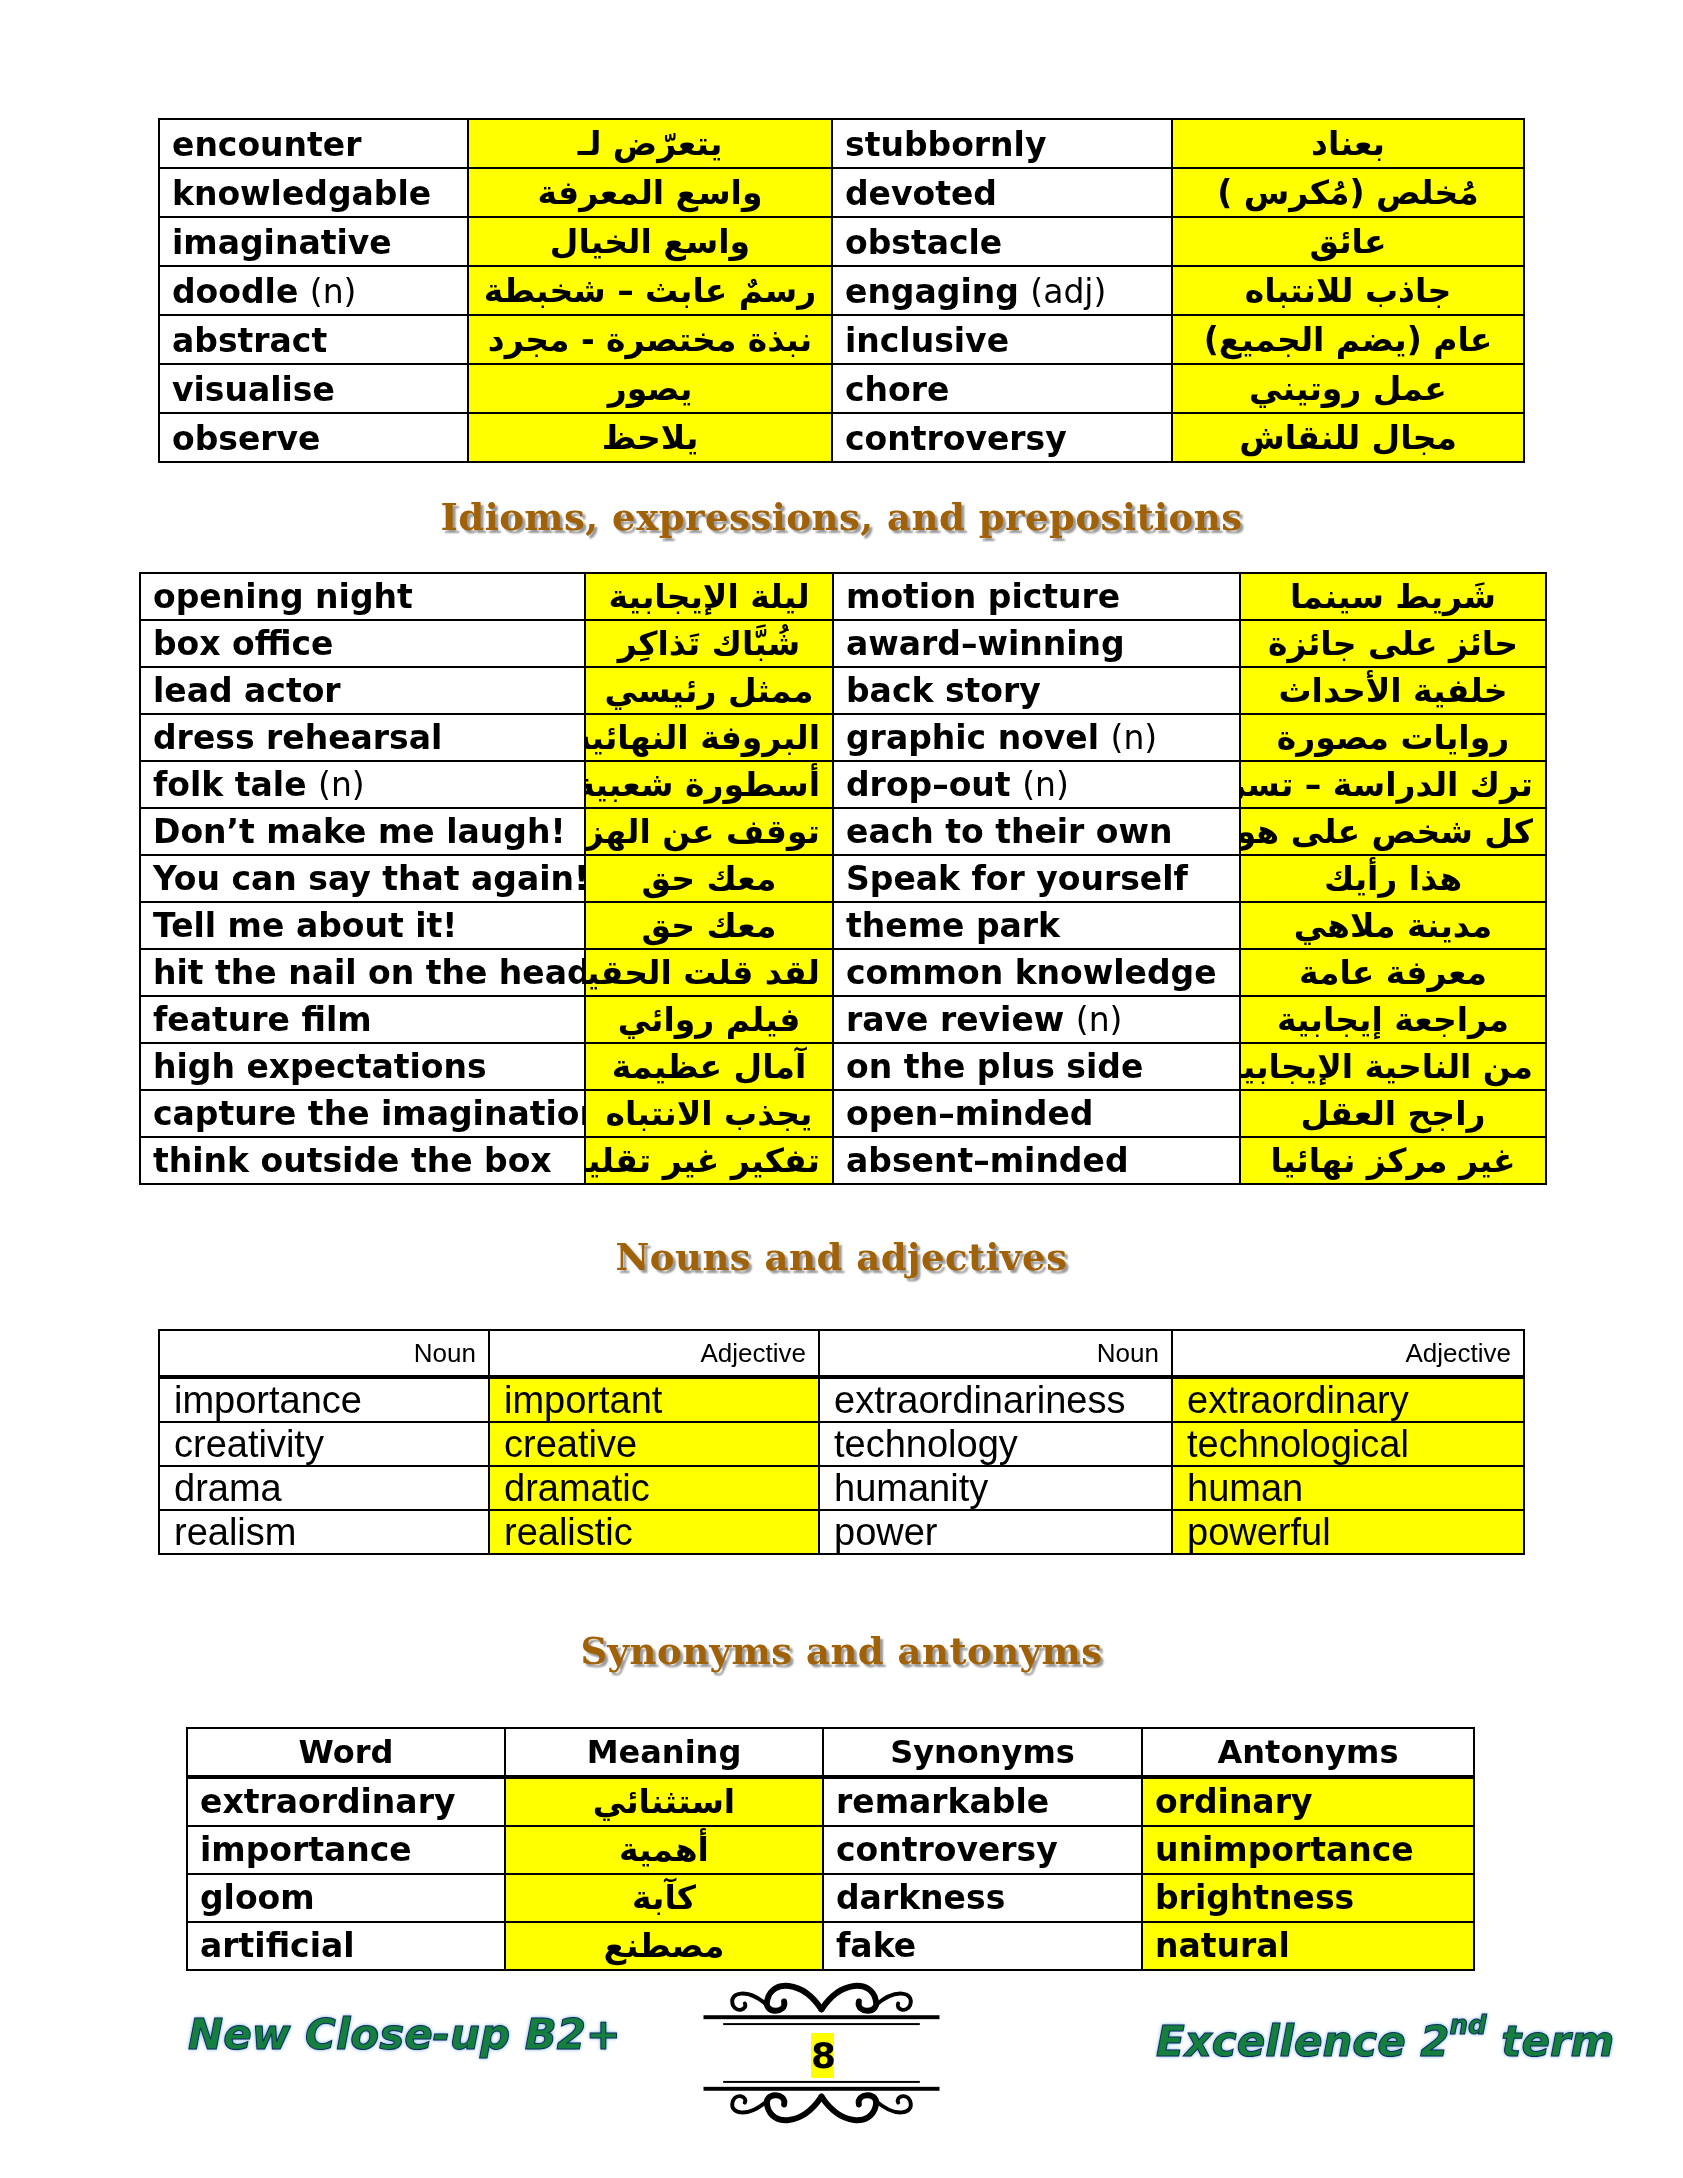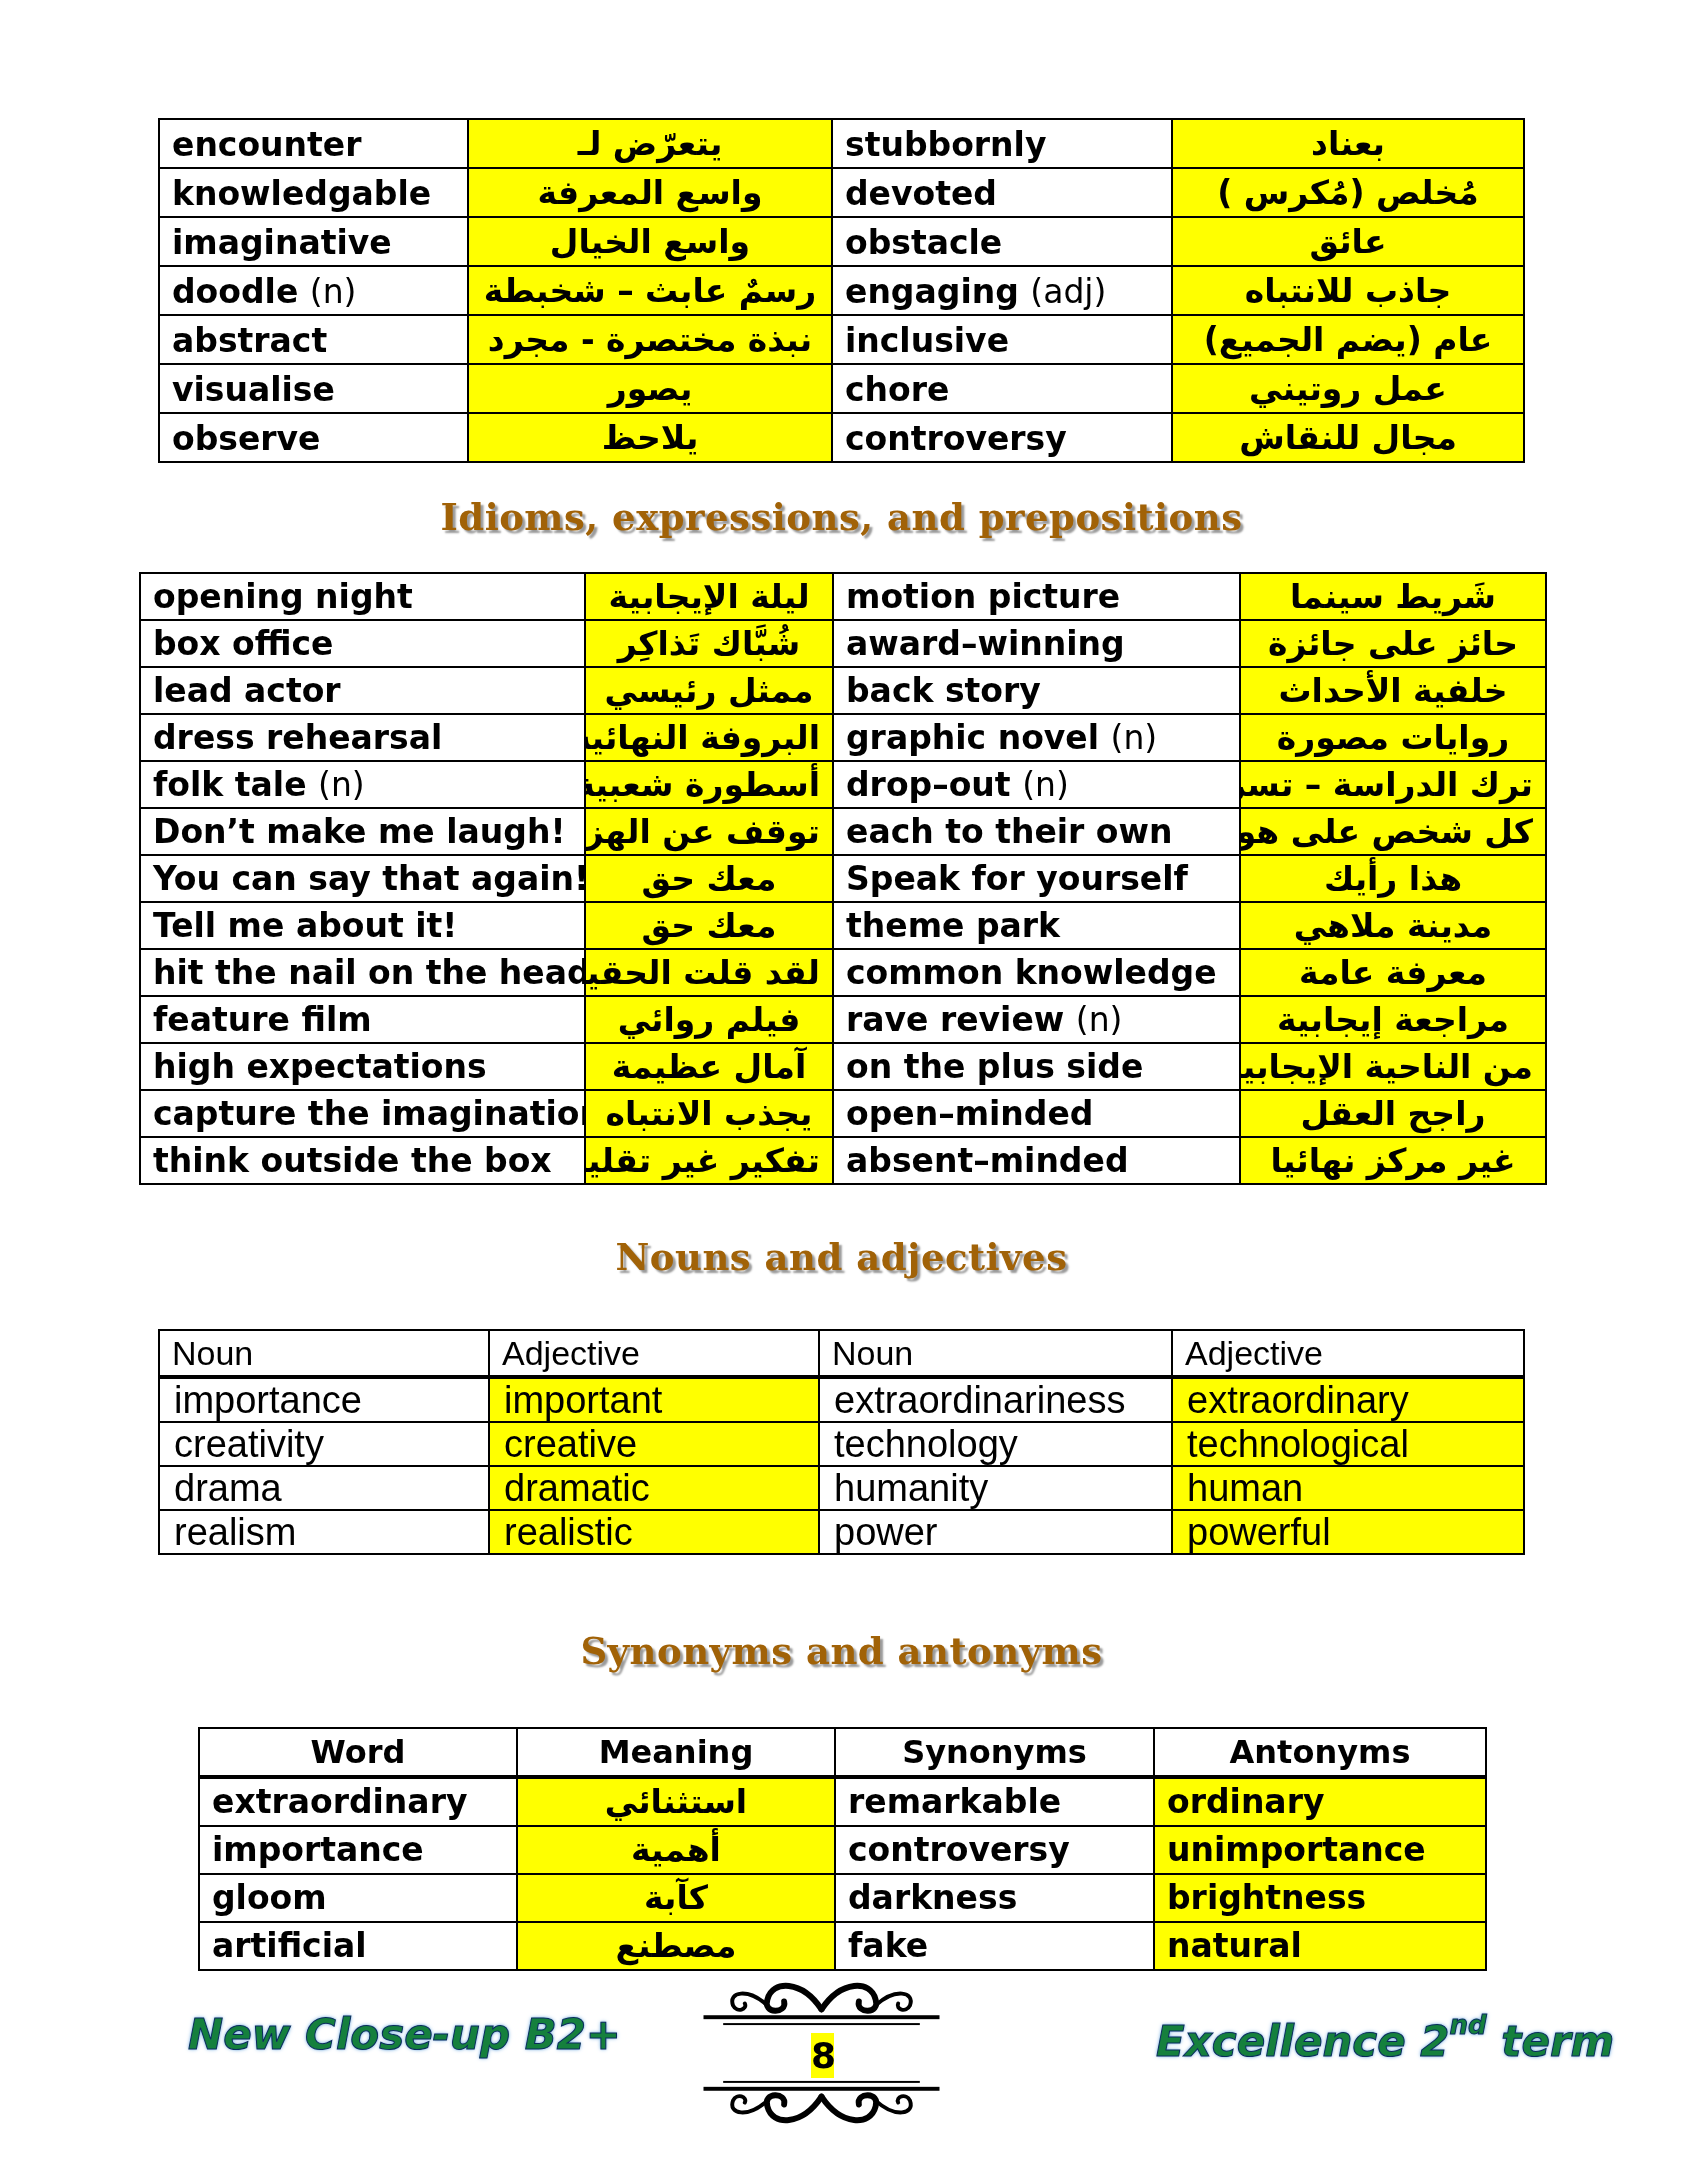--- a/index.html
+++ b/index.html
@@ -7,25 +7,25 @@
     table { border-collapse: collapse; position: absolute; table-layout: fixed; }
     td, th { border: 2px solid #000; padding: 0 12px; overflow: hidden; white-space: nowrap; }
     .t1 { left: 158px; top: 118px; width: 1365px; border-radius: 8px; }
     .t1 td { height: 45px; font-family: "DejaVu Sans", sans-serif; font-weight: bold; font-size: 33px; line-height: 45px; }
     .t1 td.en { padding-top: 2px; }
     .t2 { left: 139px; top: 572px; width: 1406px; }
     .t2 td { height: 45px; font-weight: bold; font-size: 33px; line-height: 45px; }
     .ar { background: #ffff00; direction: rtl; text-align: center; font-family: "DejaVu Sans", sans-serif; font-weight: bold; font-size: 28px; }
     .pos { font-weight: normal; }
     .t3 { left: 158px; top: 1329px; width: 1365px; }
-    .t3 th { height: 44px; font-family: "Liberation Sans", sans-serif; font-weight: normal; font-size: 34px; line-height: 44px; text-align: left; }
+    .t3 th { height: 44px; font-family: "Liberation Sans", sans-serif; font-weight: normal; font-size: 26px; line-height: 44px; text-align: right; }
     .t3 td { height: 42px; font-family: "Liberation Sans", sans-serif; font-size: 38px; line-height: 42px; padding: 0 14px; }
     .t3 td.adj { background: #ffff00; }
     .t3 tr.hdr { border-bottom: 4px solid #000; }
-    .t4 { left: 198px; top: 1727px; width: 1286px; }
+    .t4 { left: 186px; top: 1727px; width: 1286px; }
     .t4 th { height: 46px; font-weight: bold; font-size: 32px; line-height: 46px; text-align: center; }
     .t4 td { height: 46px; font-weight: bold; font-size: 33px; line-height: 46px; }
     .t4 td.yel { background: #ffff00; }
     .t4 tr.hdr { border-bottom: 4px solid #000; }
     .heading { position: absolute; left: 0; width: 1683px; text-align: center; font-family: "DejaVu Serif", serif; font-weight: bold; font-size: 37px; letter-spacing: 0.5px; color: #a16207; text-shadow: 3px 3px 2px #9a9a9a; }
     .footer-left, .footer-right { position: absolute; top: 2010px; font-family: "DejaVu Sans", sans-serif; font-style: italic; font-weight: bold; font-size: 42px; color: #15803d; -webkit-text-stroke: 1px #0a2a5c; text-shadow: 0 0 4px #6fa8dc, 0 0 2px #6fa8dc; }
     .footer-left { left: 188px; }
     .footer-right { left: 1156px; }
     .footer-right sup { font-size: 26px; vertical-align: 22px; }
     .page-num { position: absolute; left: 811px; top: 2033px; width: 23px; height: 45px; background: #ffff00; font-family: "DejaVu Sans", sans-serif; font-weight: bold; font-size: 36px; line-height: 45px; text-align: center; }

